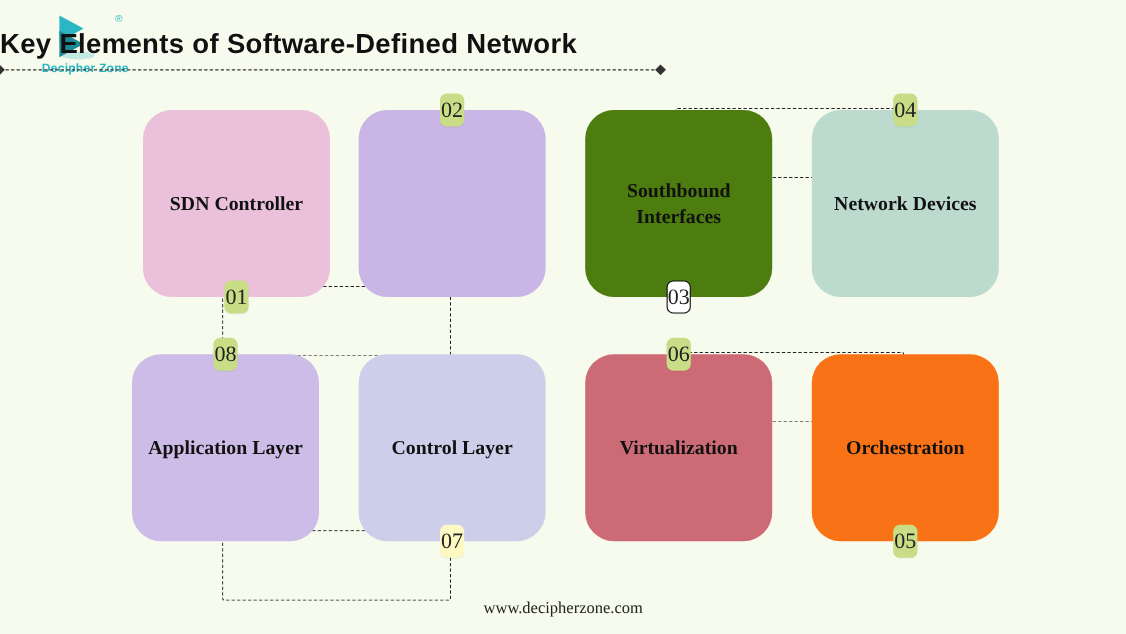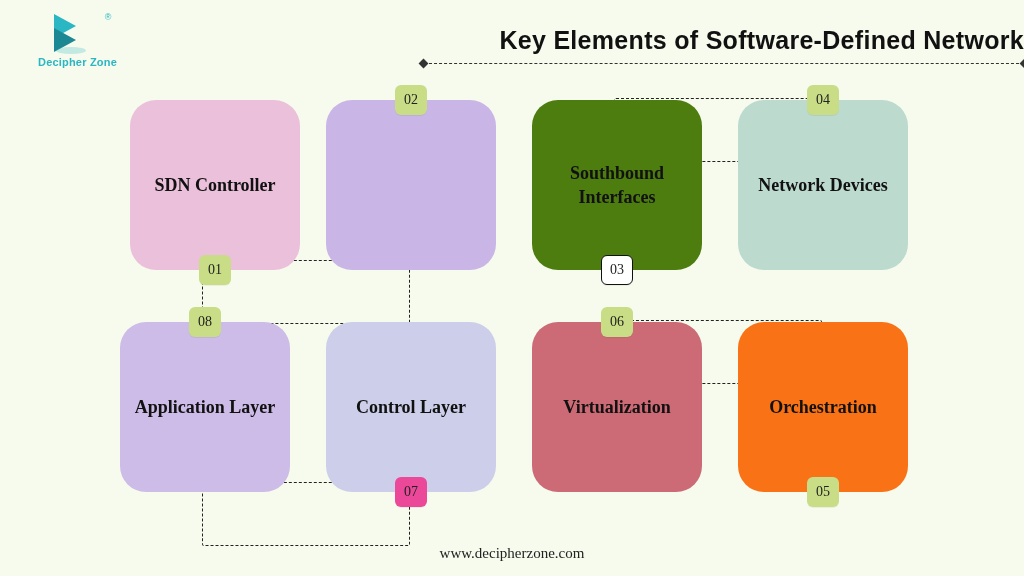--- a/index.html
+++ b/index.html
@@ -64,21 +64,21 @@
     letter-spacing: 0.2px;
   }
 
   
   .title-wrap {
     position: absolute;
     top: 26px;
     left: 0; right: 0;
     display: flex;
     flex-direction: column;
-    align-items: flex-end;
+    align-items: flex-start;
   }
   .title {
     font-family: 'Segoe UI', Arial, sans-serif;
     font-weight: 800;
     font-size: 25px;
     color: #111;
     letter-spacing: 0.3px;
   }
   .title-rule {
     margin-top: 8px;
@@ -126,28 +126,28 @@
     font-weight: 700;
     color: #111;
     text-align: center;
     line-height: 1.35;
     font-family: Georgia, 'Times New Roman', serif;
   }
 
   
   .badge {
     position: absolute;
-    width: 32px;
+    width: 22px;
     height: 30px;
     border-radius: 6px;
     display: flex;
     align-items: center;
     justify-content: center;
     font-family: Georgia, serif;
-    font-size: 14px;
+    font-size: 20px;
     color: #222;
     left: 50%;
     transform: translateX(-50%);
     box-shadow: 0 1px 0 rgba(0,0,0,0.05);
   }
   .badge.top { top: -15px; }
   .badge.bottom { bottom: -15px; }
   .badge.white { background: #fff; border: 1.5px solid #111; }
 
   
@@ -161,21 +161,21 @@
   
   .bg-pink1   { background: #ebc0db; margin-left: 10px; }
   .bg-purple1 { background: #c9b6e6; }
   .bg-pink2   { background: #4d7c0f; }
   .bg-teal    { background: #bcdace; }
   .bg-purple2 { background: #cdbce7; }
   .bg-lav     { background: #cdcfea; }
   .bg-rose    { background: #cc6b76; }
   .bg-peach   { background: #f97316; align-items: center; }
   .bg-lime    { background: #c8dd85; }
-  .bg-peach2  { background: #ec4899; }
+  .bg-peach2  { background: #fef9c3; }
 
   
   .footer {
     position: absolute;
     left: 0; right: 0;
     bottom: 14px;
     text-align: center;
     font-family: Georgia, serif;
     font-size: 15px;
     color: #222;

